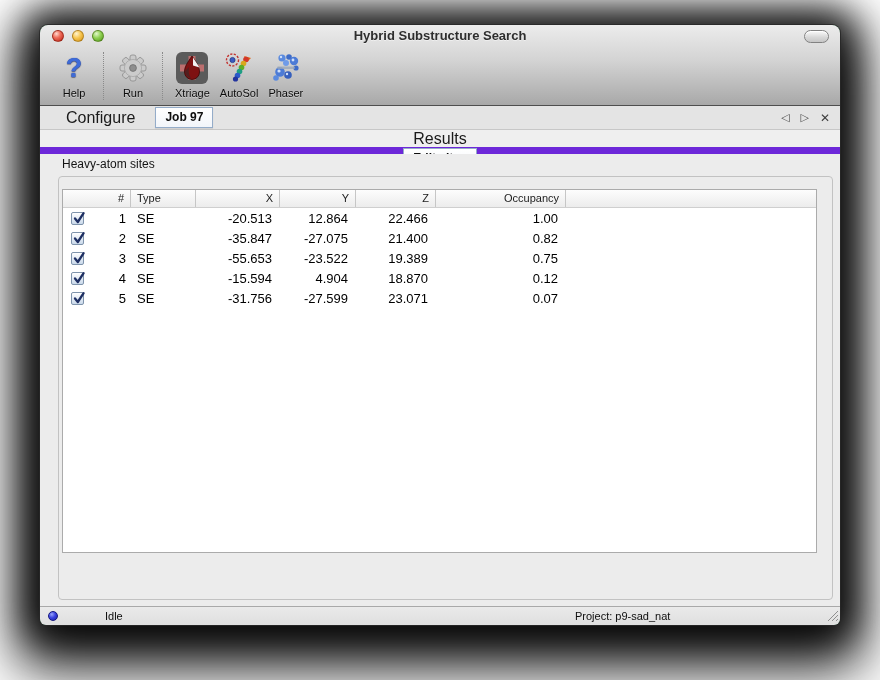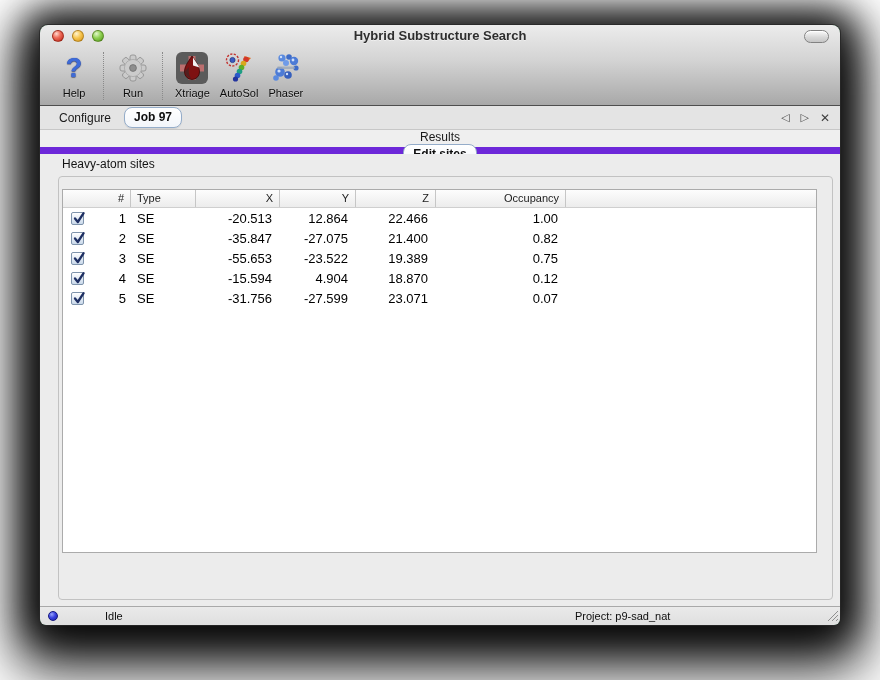--- a/index.html
+++ b/index.html
@@ -28,22 +28,22 @@
   .tb-item { display:flex; flex-direction:column; align-items:center; margin:0 5px; cursor:default; }
   .tb-icon { width:34px; height:36px; display:flex; align-items:center; justify-content:center; }
   .tb-label { font-size:11px; color:#0d0d0d; margin-top:1px; white-space:nowrap; text-shadow:0 1px 0 rgba(255,255,255,.35); }
   .tb-sep { border-left:1px dotted #8a8a8a; height:48px; margin:2px 7px 0 7px; }
   .help-q { font-size:27px; font-weight:bold; color:#3E6BD8; text-shadow:0 1px 1px rgba(0,0,30,.4), 0 0 1px #1d3f9c; line-height:1; }
 
   
   .tabrow { height:24px; display:flex; align-items:center; padding:0 10px; }
   .tabrow.primary   { background:#E4E4E4; border-bottom:1px solid #C7C7C7; }
   .tabrow.secondary { background:#EFEFEF; border-bottom:7px solid #6d28d9;flex-direction:column; }
-  .tab-plain { font-size:12px; color:#1a1a1a; margin:0 9px; }
-  .tab-selected { font-size:12px; font-weight:bold; color:#0e0e0e; background:linear-gradient(#FFFFFF,#F2F5FA); border:1px solid #94ACC9; border-radius:8px; padding:2px 9px 3px 9px; margin:0 4px; box-shadow:0 1px 1px rgba(0,0,0,.08); }
+  .tab-plain { font-size:16px; color:#1a1a1a; margin:0 16px; }
+  .tab-selected { font-size:12px; font-weight:bold; color:#0e0e0e; background:linear-gradient(#FFFFFF,#F2F5FA); border:1px solid #94ACC9; border-radius:0; padding:2px 9px 3px 9px; margin:0 4px; box-shadow:0 1px 1px rgba(0,0,0,.08); }
   .tab-nav { margin-left:auto; display:flex; align-items:center; gap:11px; }
   .tab-nav span { font-size:11px; color:#4a4a4a; line-height:1; cursor:default; }
   .tab-nav .x { font-size:12px; color:#3d3d3d; }
 
   
   .content { flex:1 1 auto; position:relative; background:#ECECEC; }
   .group-label { position:absolute; left:22px; top:3px; font-size:12px; color:#141414; }
   .groupbox { position:absolute; left:18px; right:7px; top:22px; bottom:6px; border:1px solid #C2C2C2; border-radius:4px; }
 
   .table-wrap { position:absolute; left:3px; right:15px; top:12px; height:364px; background:#FFFFFF; border:1px solid #ABABAB; overflow:hidden; }

